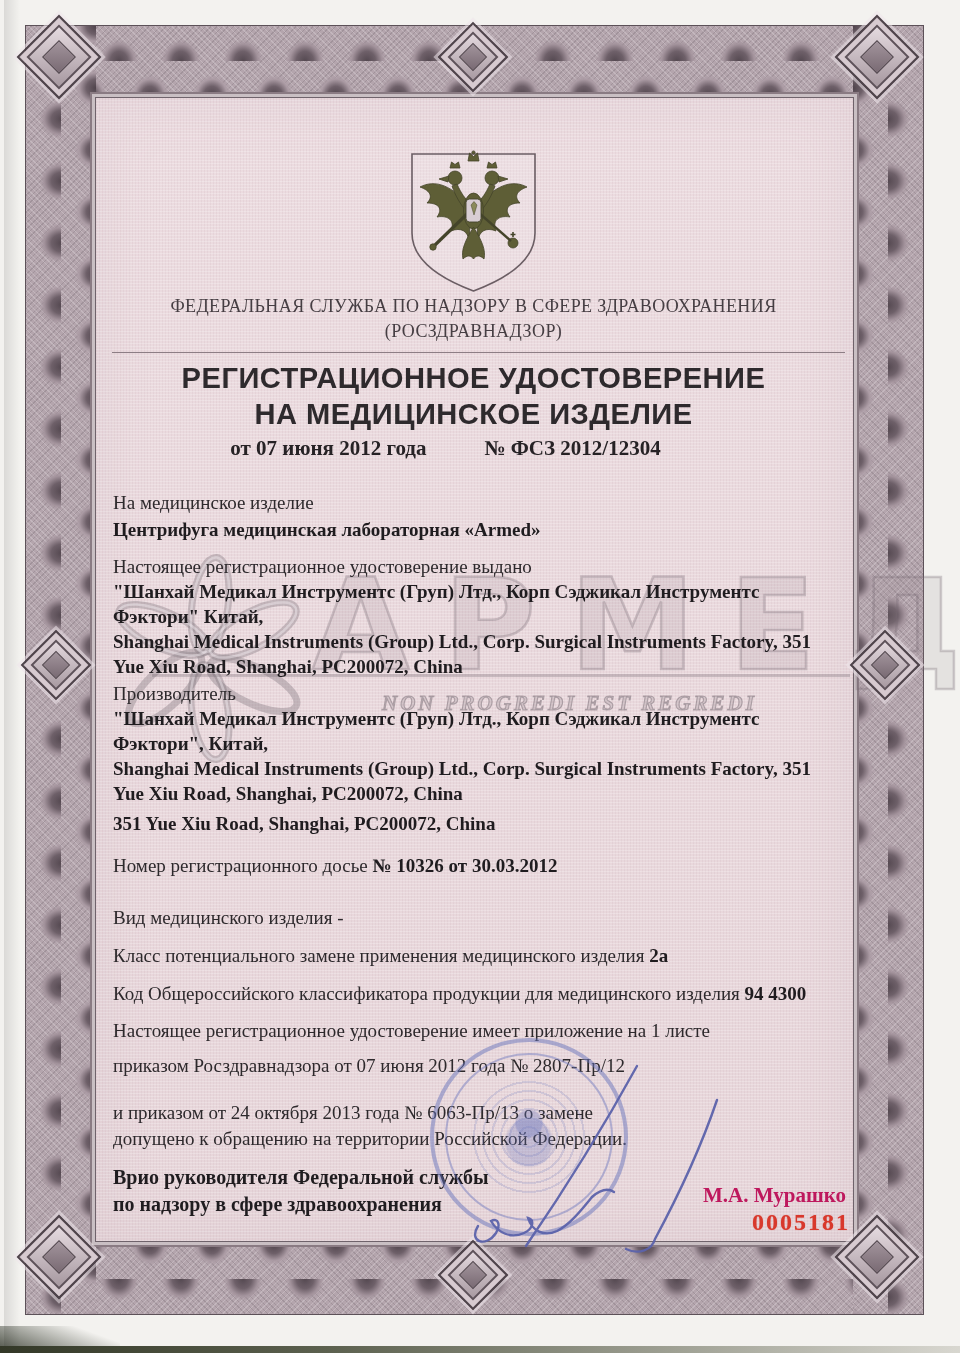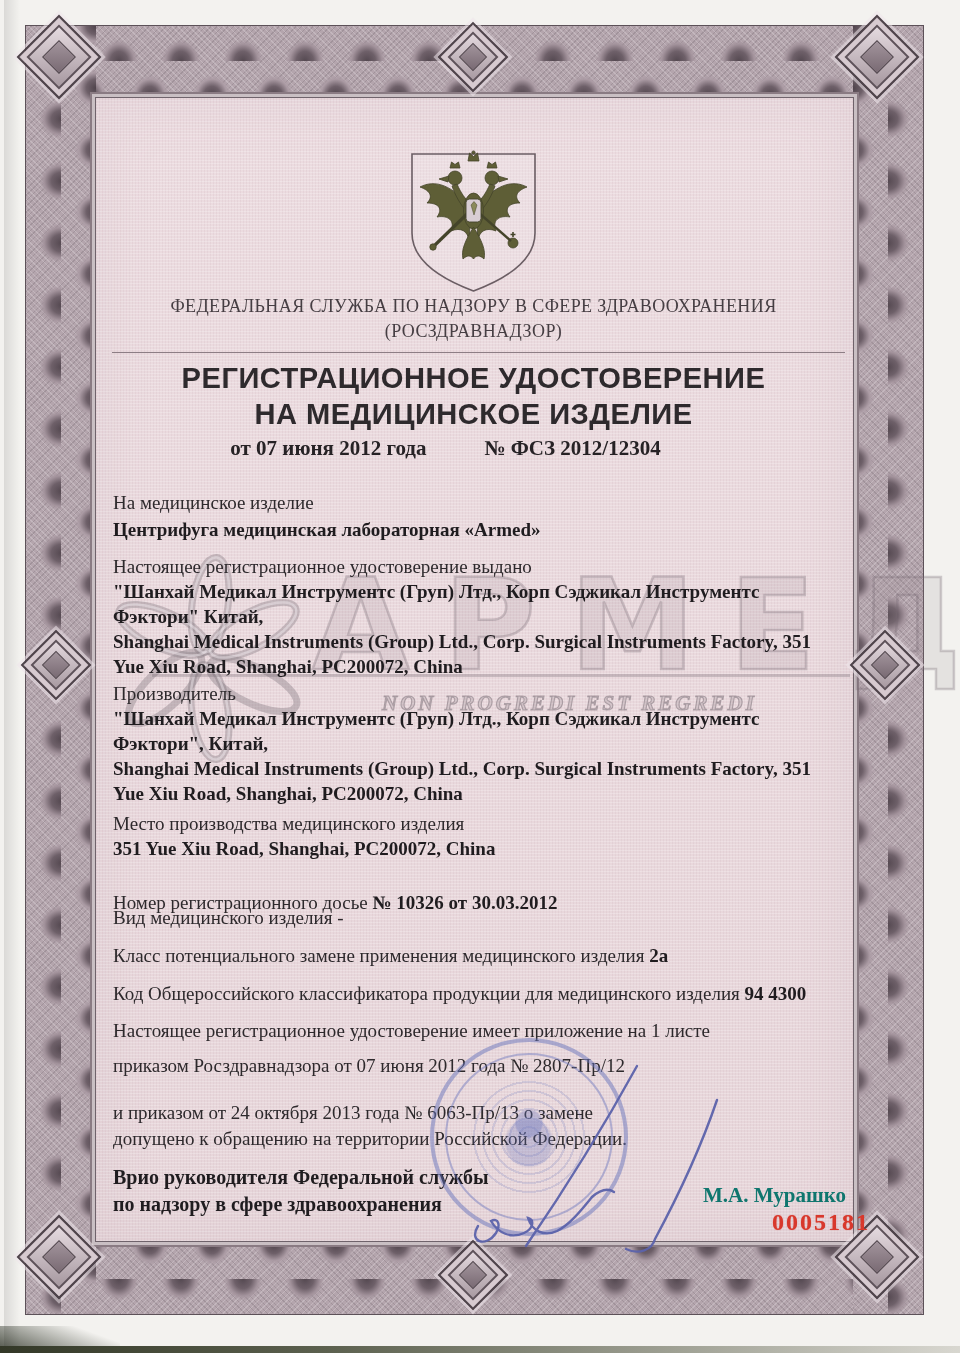--- a/index.html
+++ b/index.html
@@ -96,22 +96,22 @@
      border:4px solid rgba(104,116,188,.50);filter:blur(.4px);z-index:4;}
   .stamp::before{content:"";position:absolute;inset:11px;border-radius:50%;
      border:2px solid rgba(104,116,188,.45);}
   .stamp::after{content:"";position:absolute;inset:38px;border-radius:50%;
      background:
        radial-gradient(circle at 50% 38%, rgba(104,116,188,.34) 0 14%, rgba(104,116,188,0) 16%),
        radial-gradient(circle at 50% 55%, rgba(104,116,188,.28) 0 26%, rgba(104,116,188,0) 30%),
        repeating-radial-gradient(circle, rgba(104,116,188,.20) 0 2px, rgba(104,116,188,0) 2px 9px);}
   .signature{position:absolute;left:440px;top:1040px;z-index:5;}
   .signer-name{position:absolute;left:703px;top:1183px;font-weight:bold;font-size:21px;
-     color:#0f766e;white-space:nowrap;z-index:6;}
-  .serial{position:absolute;left:710px;top:1209px;width:160px;text-align:right;
+     color:#be185d;white-space:nowrap;z-index:6;}
+  .serial{position:absolute;left:690px;top:1209px;width:160px;text-align:right;
      font-family:"Liberation Serif",serif;font-weight:bold;font-size:24px;
      letter-spacing:2px;color:#d8382c;text-shadow:0 0 1px rgba(216,56,44,.6);z-index:6;}
 </style>
 </head>
 <body>
 
 <div class="page">
   <div class="crease"></div>
 
   <div class="frame">
@@ -238,25 +238,24 @@
 
     <div class="para" style="top:681px">
       <div class="ln">Производитель</div>
       <div class="ln bold" style="font-weight:bold">"Шанхай Медикал Инструментс (Груп) Лтд., Корп Сэджикал Инструментс</div>
       <div class="ln bold" style="font-weight:bold">Фэктори", Китай,</div>
       <div class="ln bold" style="font-weight:bold">Shanghai Medical Instruments (Group) Ltd., Corp. Surgical Instruments Factory, 351</div>
       <div class="ln bold" style="font-weight:bold">Yue Xiu Road, Shanghai, PC200072, China</div>
     </div>
 
     <div class="para" style="top:811px">
-      <div class="ln">Место производства медицинского изделия</div>
       <div class="ln bold" style="font-weight:bold">351 Yue Xiu Road, Shanghai, PC200072, China</div>
     </div>
 
-    <div class="para" style="top:892px">
+    <div class="para" style="top:855px">
       <span>Номер регистрационного досье </span><b>№ 10326 от 30.03.2012</b>
     </div>
 
     <div class="para" style="top:907px">Вид медицинского изделия -</div>
 
     <div class="para" style="top:945px">
       <span>Класс потенциального замене применения медицинского изделия </span><b>2а</b>
     </div>
 
     <div class="para" style="top:983px">

